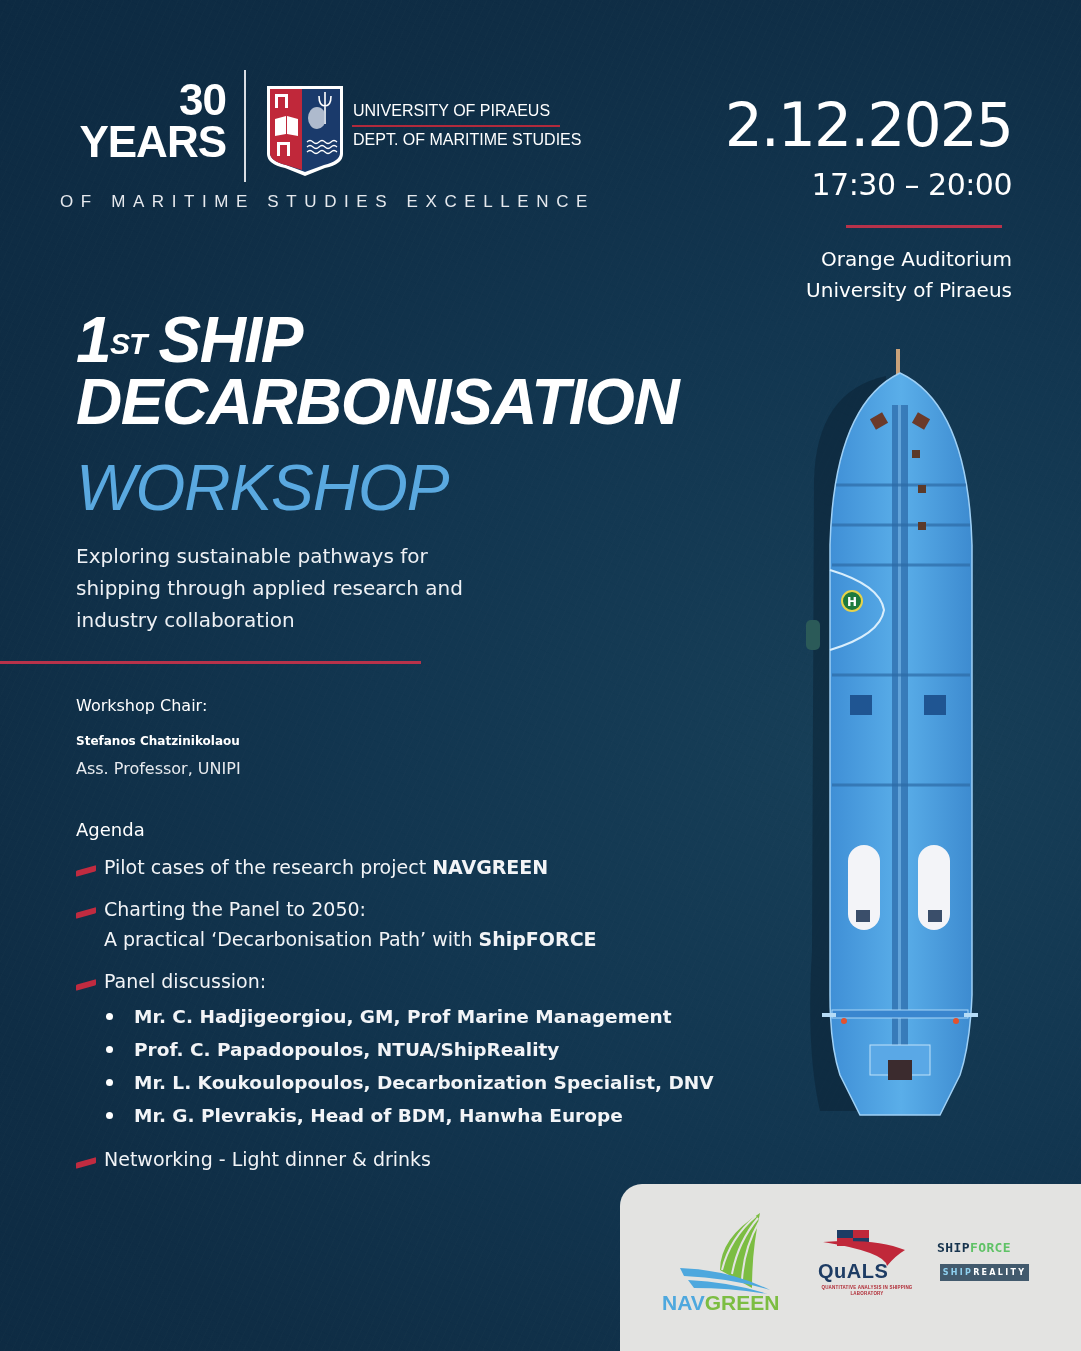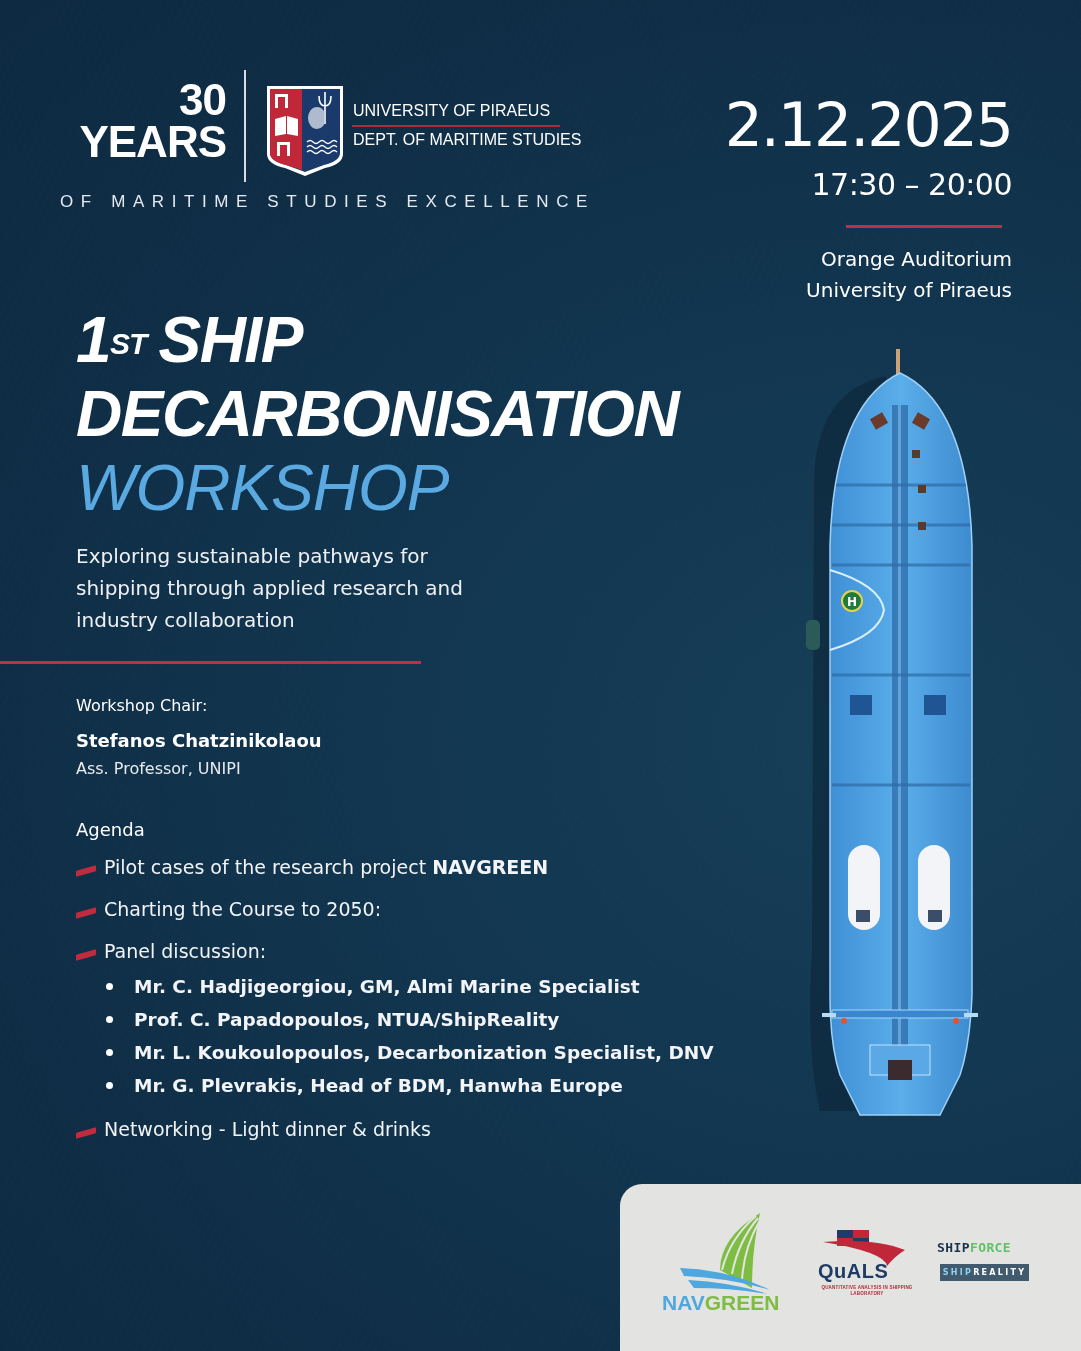--- a/index.html
+++ b/index.html
@@ -32,28 +32,28 @@
   .date { right: 78px; top: 90px; font-family: "DejaVu Sans", sans-serif; font-weight: 400; font-size: 60px; letter-spacing: -2px; line-height: 70px; text-align: right; }
   .time { right: 78px; top: 165px; font-family: "DejaVu Sans", sans-serif; font-size: 30px; line-height: 40px; text-align: right; letter-spacing: -0.5px; }
   .date-rule { left: 846px; top: 225px; width: 156px; height: 3px; background: #b8324a; }
   .venue1 { right: 78px; top: 245px; font-size: 20px; line-height: 28px; text-align: right; }
   .venue2 { right: 78px; top: 276px; font-size: 20px; line-height: 28px; text-align: right; }
 
   
   .title { left: 76px; font-family: "Liberation Sans", sans-serif; font-weight: 700; font-style: italic; letter-spacing: -1.5px; white-space: nowrap; }
   .t1 { top: 304px; font-size: 64px; line-height: 72px; }
   .t1 sup { font-size: 30px; vertical-align: top; position: relative; top: 4px; margin-right: 12px; letter-spacing: -1px; }
-  .t2 { top: 376px; font-size: 64px; line-height: 76px; }
+  .t2 { top: 364px; font-size: 64px; line-height: 76px; }
   .t3 { top: 450px; font-size: 64px; line-height: 76px; font-weight: 400; color: #5aa9e0; letter-spacing: -1px; }
 
   .subtitle { left: 76px; top: 540px; width: 440px; font-size: 20px; line-height: 32px; color: #eef1f5; }
   .mid-rule { left: 0; top: 661px; width: 421px; height: 3px; background: #b8324a; }
 
   .chair-label { left: 76px; top: 695px; font-size: 16px; line-height: 22px; }
-  .chair-name { left: 76px; top: 728px; font-size: 18px; font-weight: 700; line-height: 26px; }
+  .chair-name { left: 76px; top: 728px; font-size: 12px; font-weight: 700; line-height: 26px; }
   .chair-role { left: 76px; top: 758px; font-size: 16px; line-height: 22px; color: #e8ebef; }
 
   .agenda-label { left: 76px; top: 817px; font-size: 18px; line-height: 26px; }
   .agenda { left: 76px; top: 852px; width: 700px; }
   .ag-item { position: relative; padding-left: 28px; font-size: 19px; line-height: 30px; margin-bottom: 12px; color: #f2f4f7; }
   .ag-item b { font-weight: 700; }
   .dash { position: absolute; left: 0; top: 16px; width: 20px; height: 6px; background: #c02b40; transform: skewY(-16deg); border-radius: 1px; }
   .panel-list { list-style: none; margin: 4px 0 0 0; padding: 0; }
   .panel-list li { position: relative; padding-left: 30px; font-size: 18.5px; font-weight: 700; line-height: 33px; }
   .panel-list li .bullet { position: absolute; left: 2px; top: 13px; width: 7px; height: 7px; border-radius: 50%; background: #fff; }
@@ -133,27 +133,28 @@
   <div class="abs chair-role">Ass. Professor, UNIPI</div>
 
   <div class="abs agenda-label">Agenda</div>
   <div class="abs agenda">
     <div class="ag-item">
       <span class="dash"></span>
       <span>Pilot cases of the research project </span><b>NAVGREEN</b>
     </div>
     <div class="ag-item">
       <span class="dash"></span>
-      <div>Charting the Course to 2050:</div>
+      <div>Charting the Panel to 2050:</div>
+      <div><span>A practical ‘Decarbonisation Path’ with </span><b>ShipFORCE</b></div>
     </div>
     <div class="ag-item">
       <span class="dash"></span>
       <span>Panel discussion:</span>
       <ul class="panel-list">
-        <li><span class="bullet"></span><span>Mr. C. Hadjigeorgiou, GM, Almi Marine Specialist</span></li>
+        <li><span class="bullet"></span><span>Mr. C. Hadjigeorgiou, GM, Prof Marine Management</span></li>
         <li><span class="bullet"></span><span>Prof. C. Papadopoulos, NTUA/ShipReality</span></li>
         <li><span class="bullet"></span><span>Mr. L. Koukoulopoulos, Decarbonization Specialist, DNV</span></li>
         <li><span class="bullet"></span><span>Mr. G. Plevrakis, Head of BDM, Hanwha Europe</span></li>
       </ul>
     </div>
     <div class="ag-item ag-net">
       <span class="dash"></span>
       <span>Networking  - Light dinner &amp; drinks</span>
     </div>
   </div>

